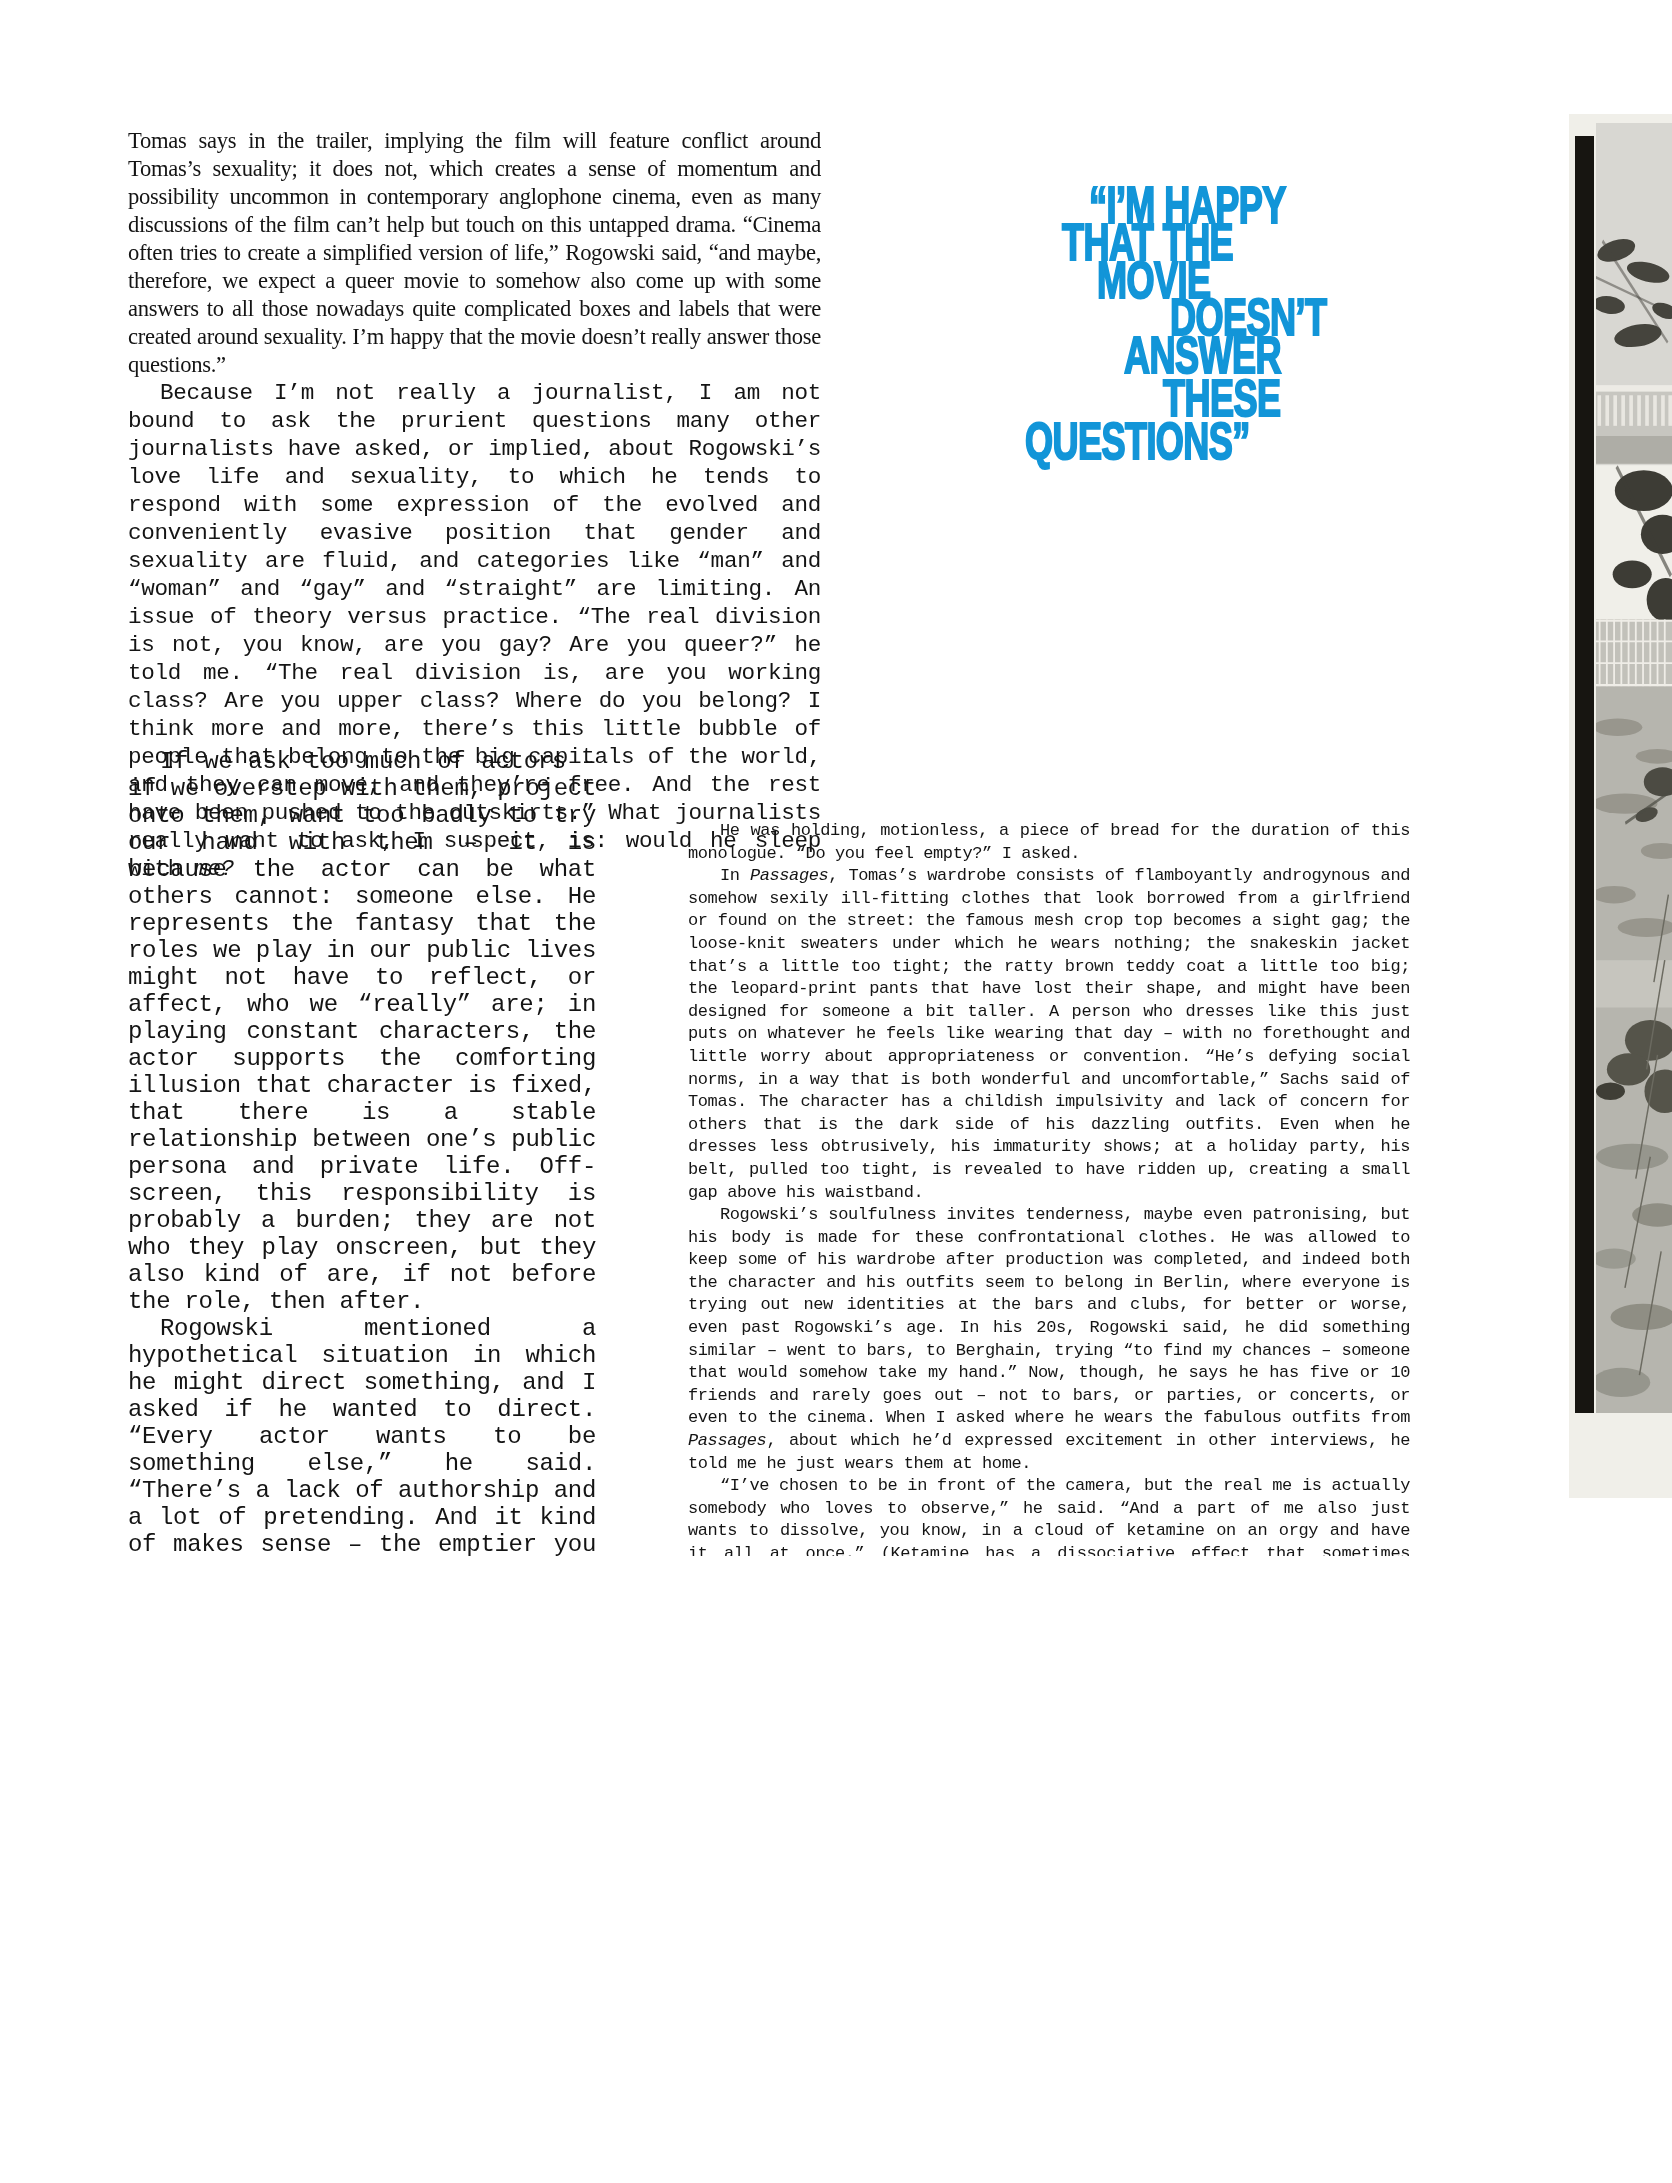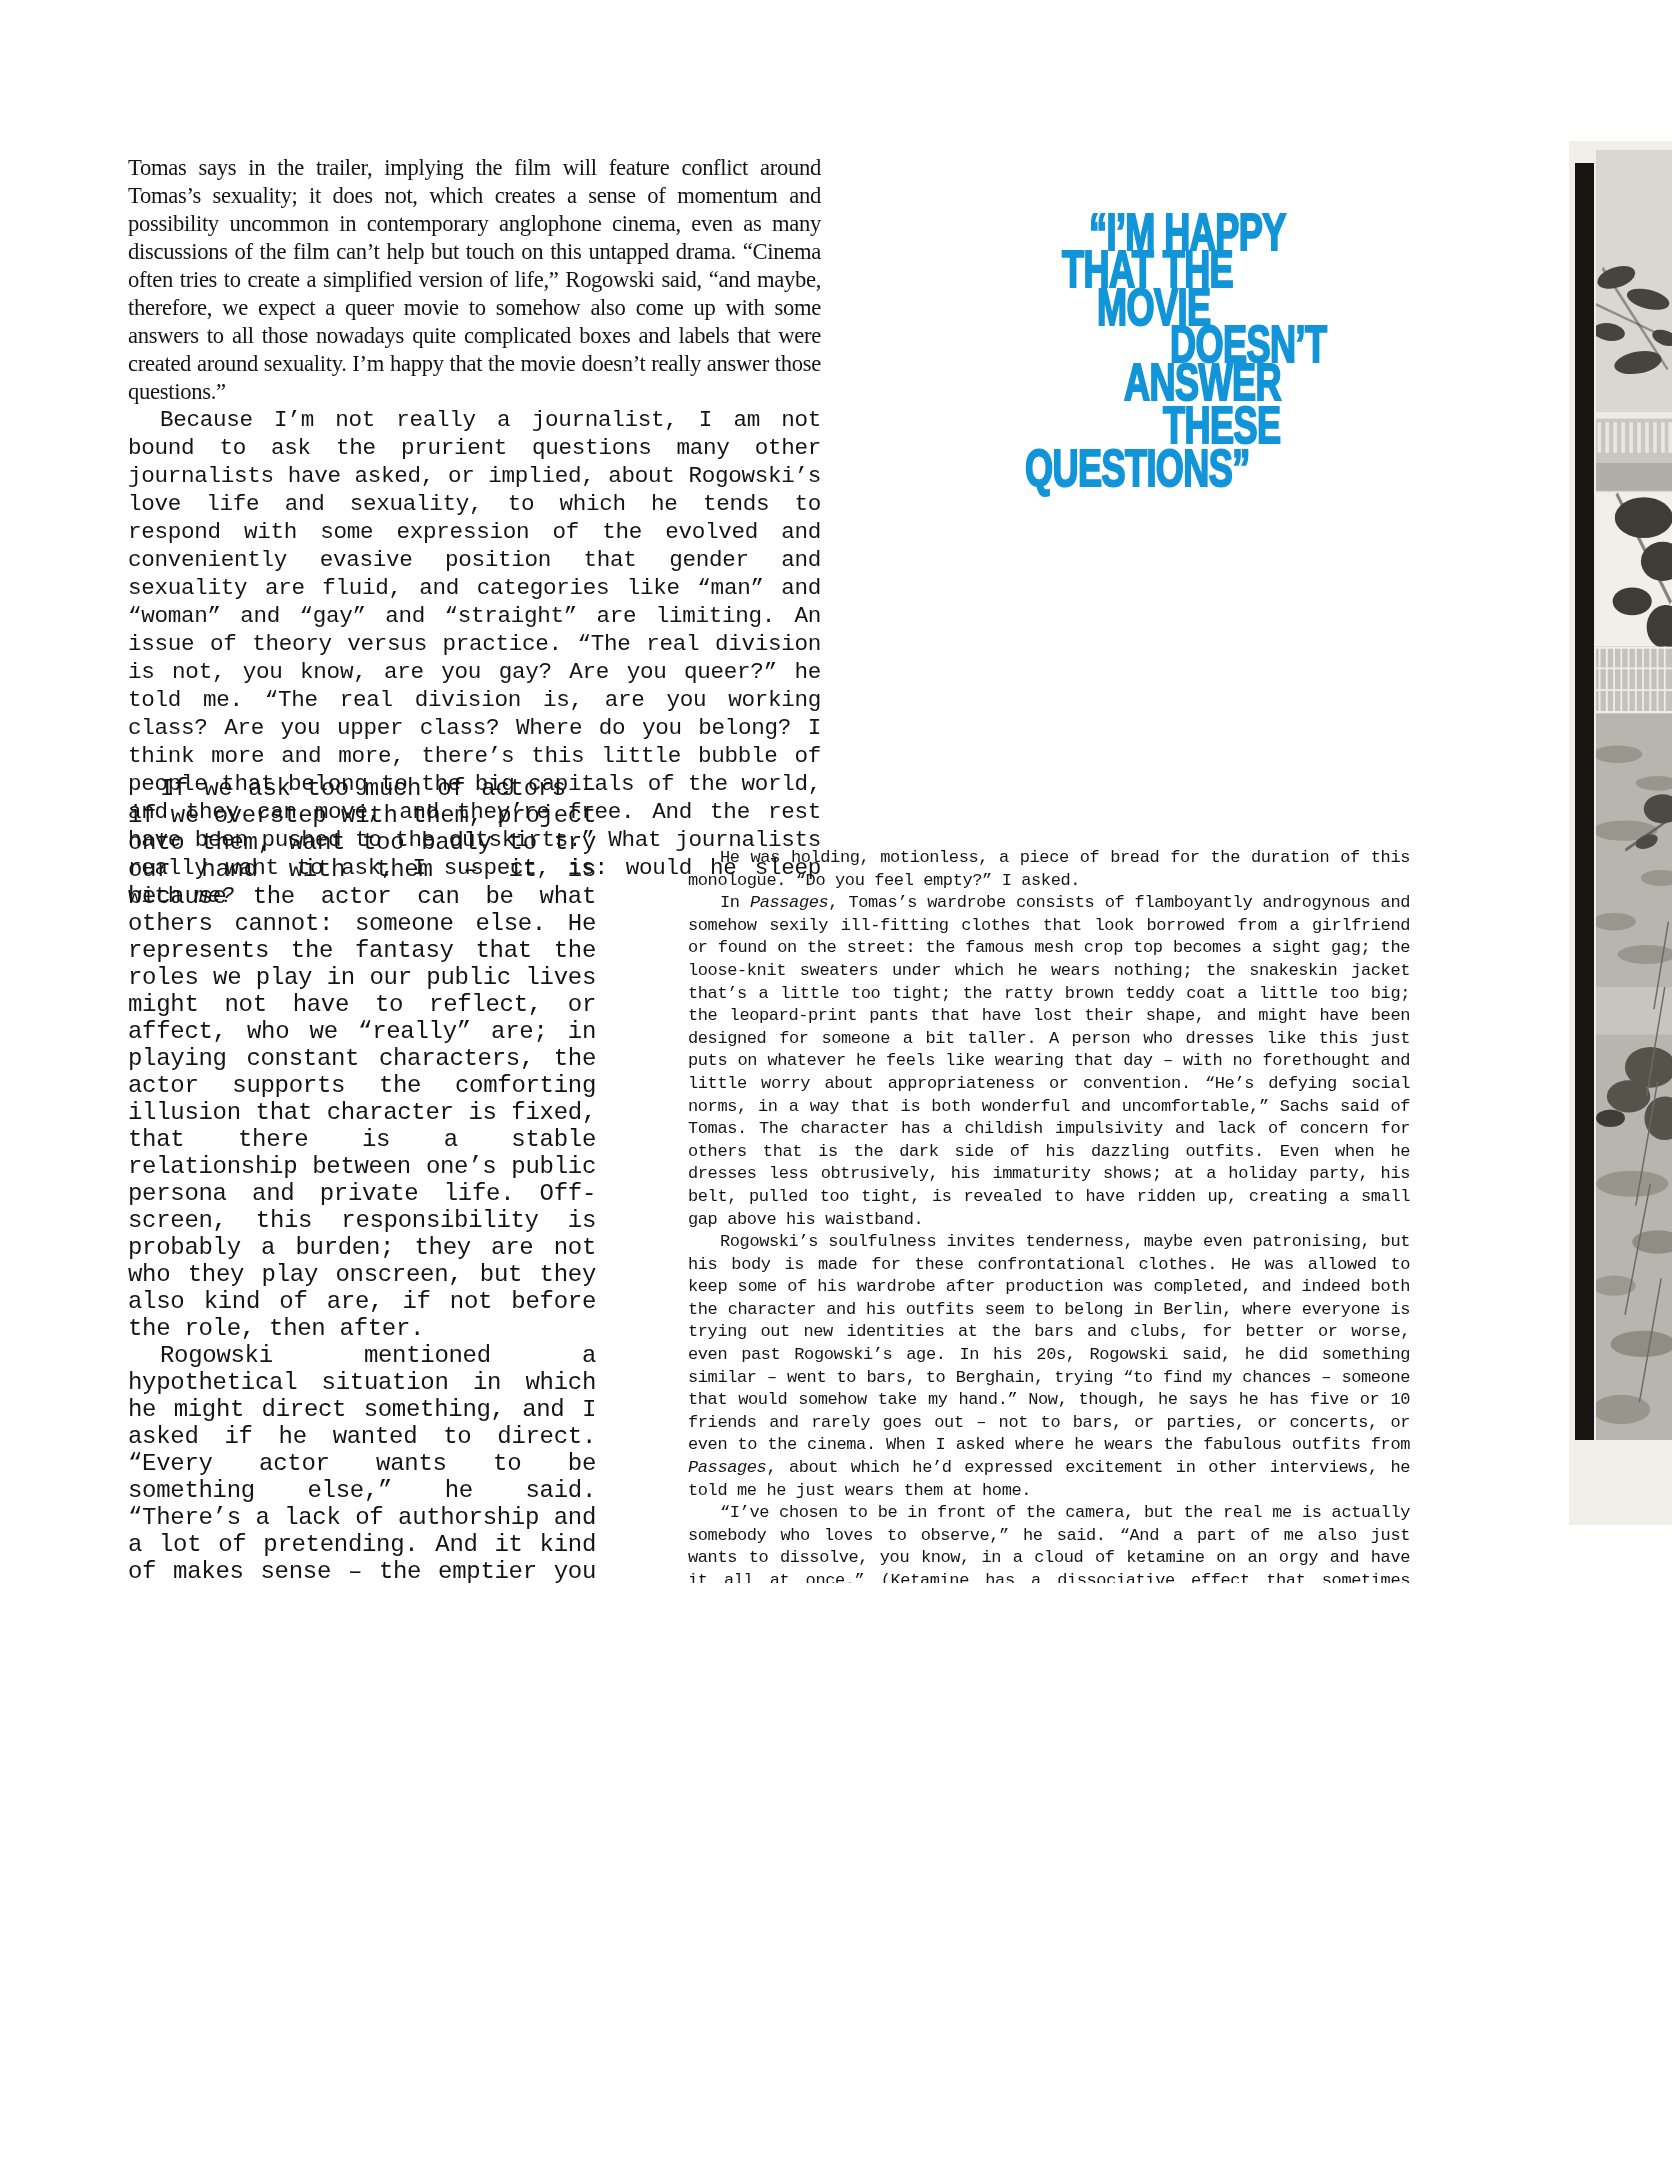--- a/index.html
+++ b/index.html
@@ -3,21 +3,20 @@
 <meta charset="utf-8">
 <style>
   html,body{margin:0;padding:0;background:#ffffff;}
   .page{
     position:relative;
     width:1672px;height:1556px;
     background:#ffffff;
     overflow:hidden;
     font-family:"Liberation Serif","DejaVu Serif",serif;
     color:#141414;
-    margin-top:27px;
   }
   
   .col{position:absolute;text-align:justify;hyphens:none;}
   .col p{margin:0;padding:0;}
   .col p.indent{text-indent:32px;font-family:Liberation Mono, monospace;}
   .col-left-top{
     left:128px;top:127px;width:693px;
     font-size:22.6px;line-height:28px;letter-spacing:-0.3px;
   }
   .col-left-bottom{

